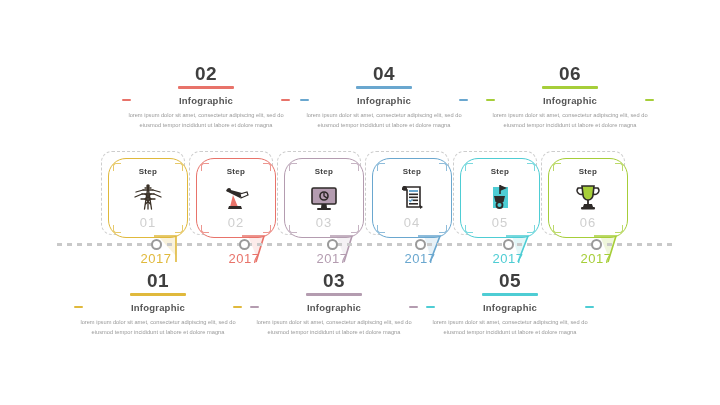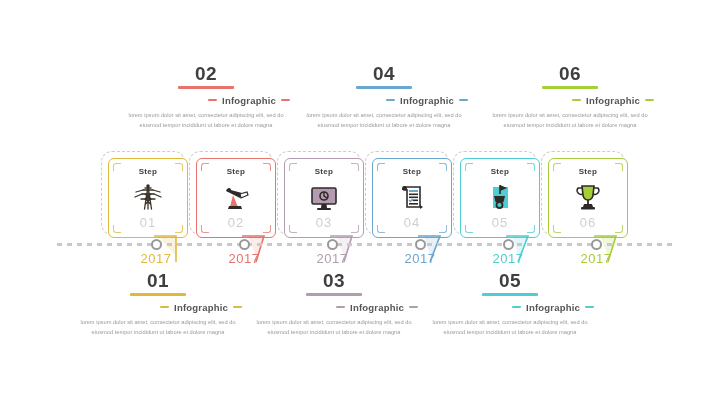--- a/index.html
+++ b/index.html
@@ -9,35 +9,35 @@
   #stage { position:relative; width:720px; height:405px; }
 
   
   .caption { position:absolute; width:168px; text-align:center; }
   .cap-num {
     font-size:19px; font-weight:700; letter-spacing:.5px; line-height:1;
     color:#3f3f3f; padding-bottom:3px; display:inline-block;
   }
   .cap-rule { width:56px; height:2.5px; margin:0 auto 6px; border-radius:1px; }
   .cap-title-row {
-    display:flex; align-items:center; justify-content:flex-end; gap:5px; margin-bottom:4px;
+    display:flex; align-items:center; justify-content:space-between; gap:5px; margin-bottom:4px;
   }
   .cap-dash { width:9px; height:2px; border-radius:1px; display:block; }
   .cap-title { font-size:9.5px; font-weight:700; color:#555; letter-spacing:.2px; }
   .cap-body { font-size:5.7px; line-height:1.85; color:#9a9a9a; }
 
   
   .card-wrap { position:absolute; width:86px; height:88px; }
   .ghost {
     position:absolute; left:-7px; top:-7px; width:84px; height:84px;
     border:1.4px dashed #cdcdcd; border-radius:11px;
   }
   .card {
     position:absolute; left:0; top:0; width:80px; height:80px;
-    border:1.6px solid #ccc; border-radius:6px; background:#fff;
+    border:1.6px solid #ccc; border-radius:18px; background:#fff;
   }
   .corner { position:absolute; width:8px; height:8px; border:1.4px solid currentColor; opacity:.75; }
   .corner.tl { left:4px; top:4px;  border-right:none; border-bottom:none; border-radius:3px 0 0 0; }
   .corner.tr { right:4px; top:4px; border-left:none;  border-bottom:none; border-radius:0 3px 0 0; }
   .corner.bl { left:4px; bottom:4px;border-right:none; border-top:none;   border-radius:0 0 0 3px; }
   .corner.br { right:4px;bottom:4px;border-left:none;  border-top:none;   border-radius:0 0 3px 0; }
 
   .card-step {
     position:absolute; top:8px; left:0; width:100%; text-align:center;
     font-size:8px; font-weight:700; color:#3f3f3f; letter-spacing:.3px;

